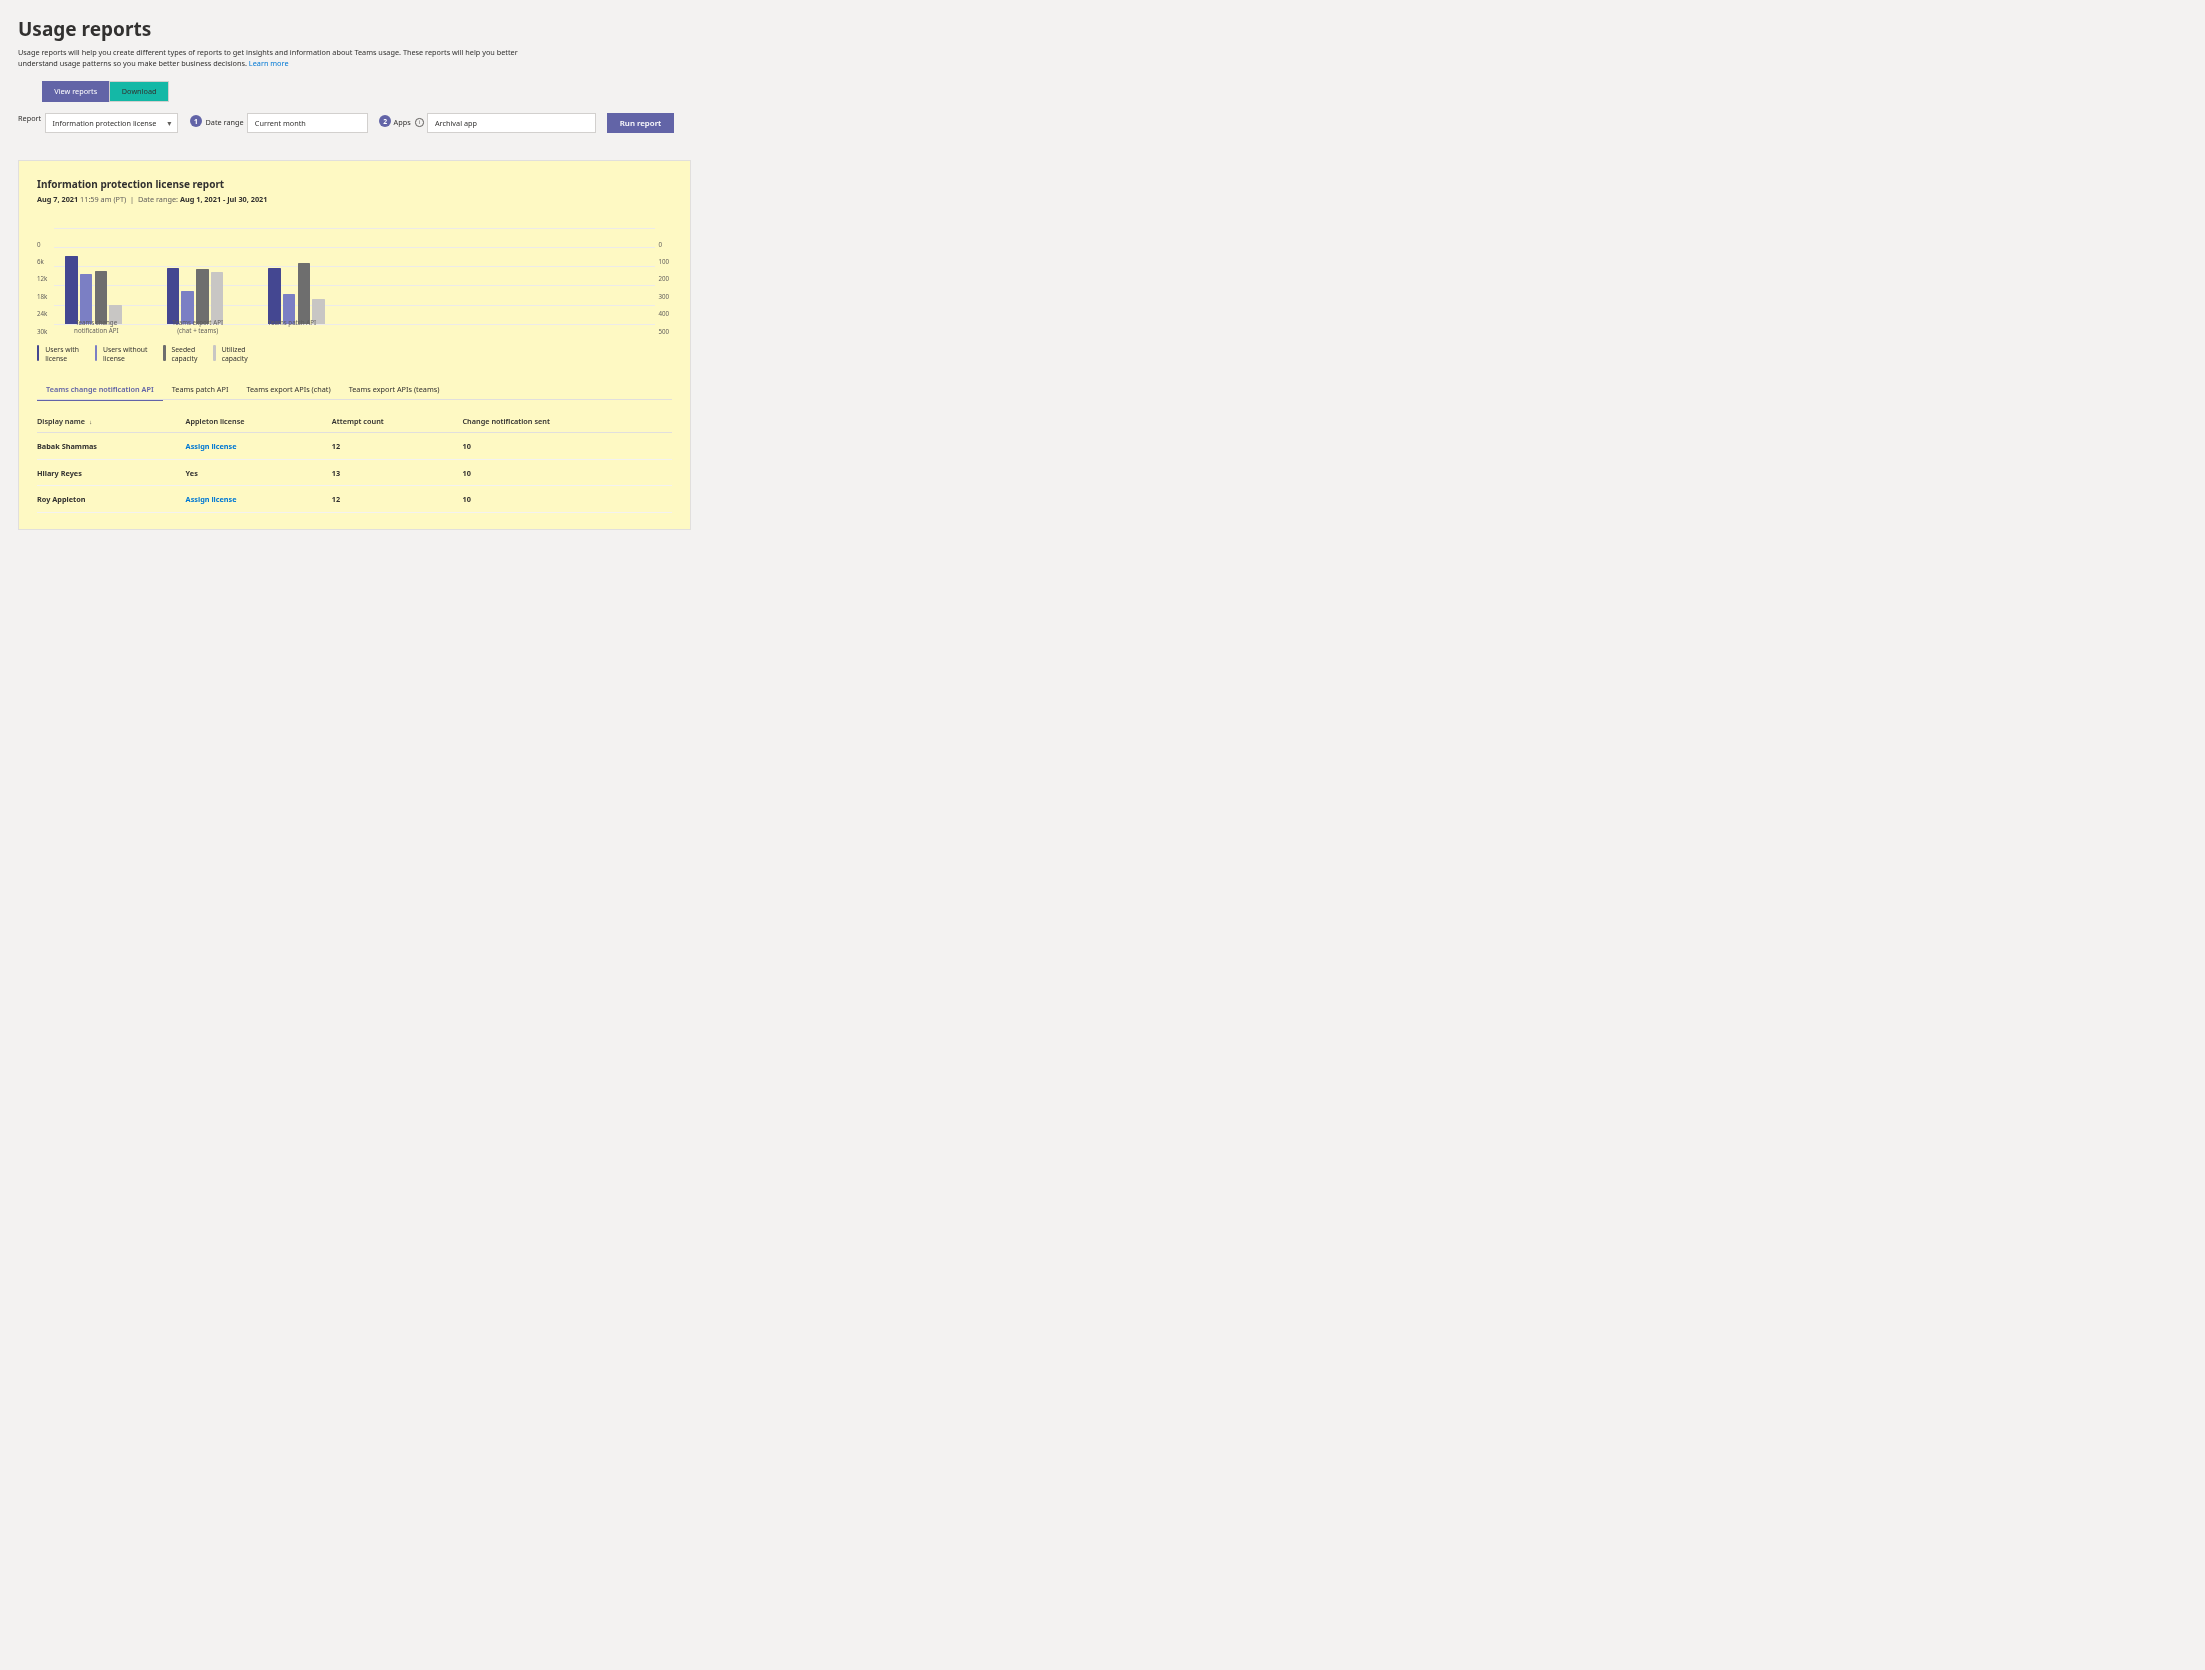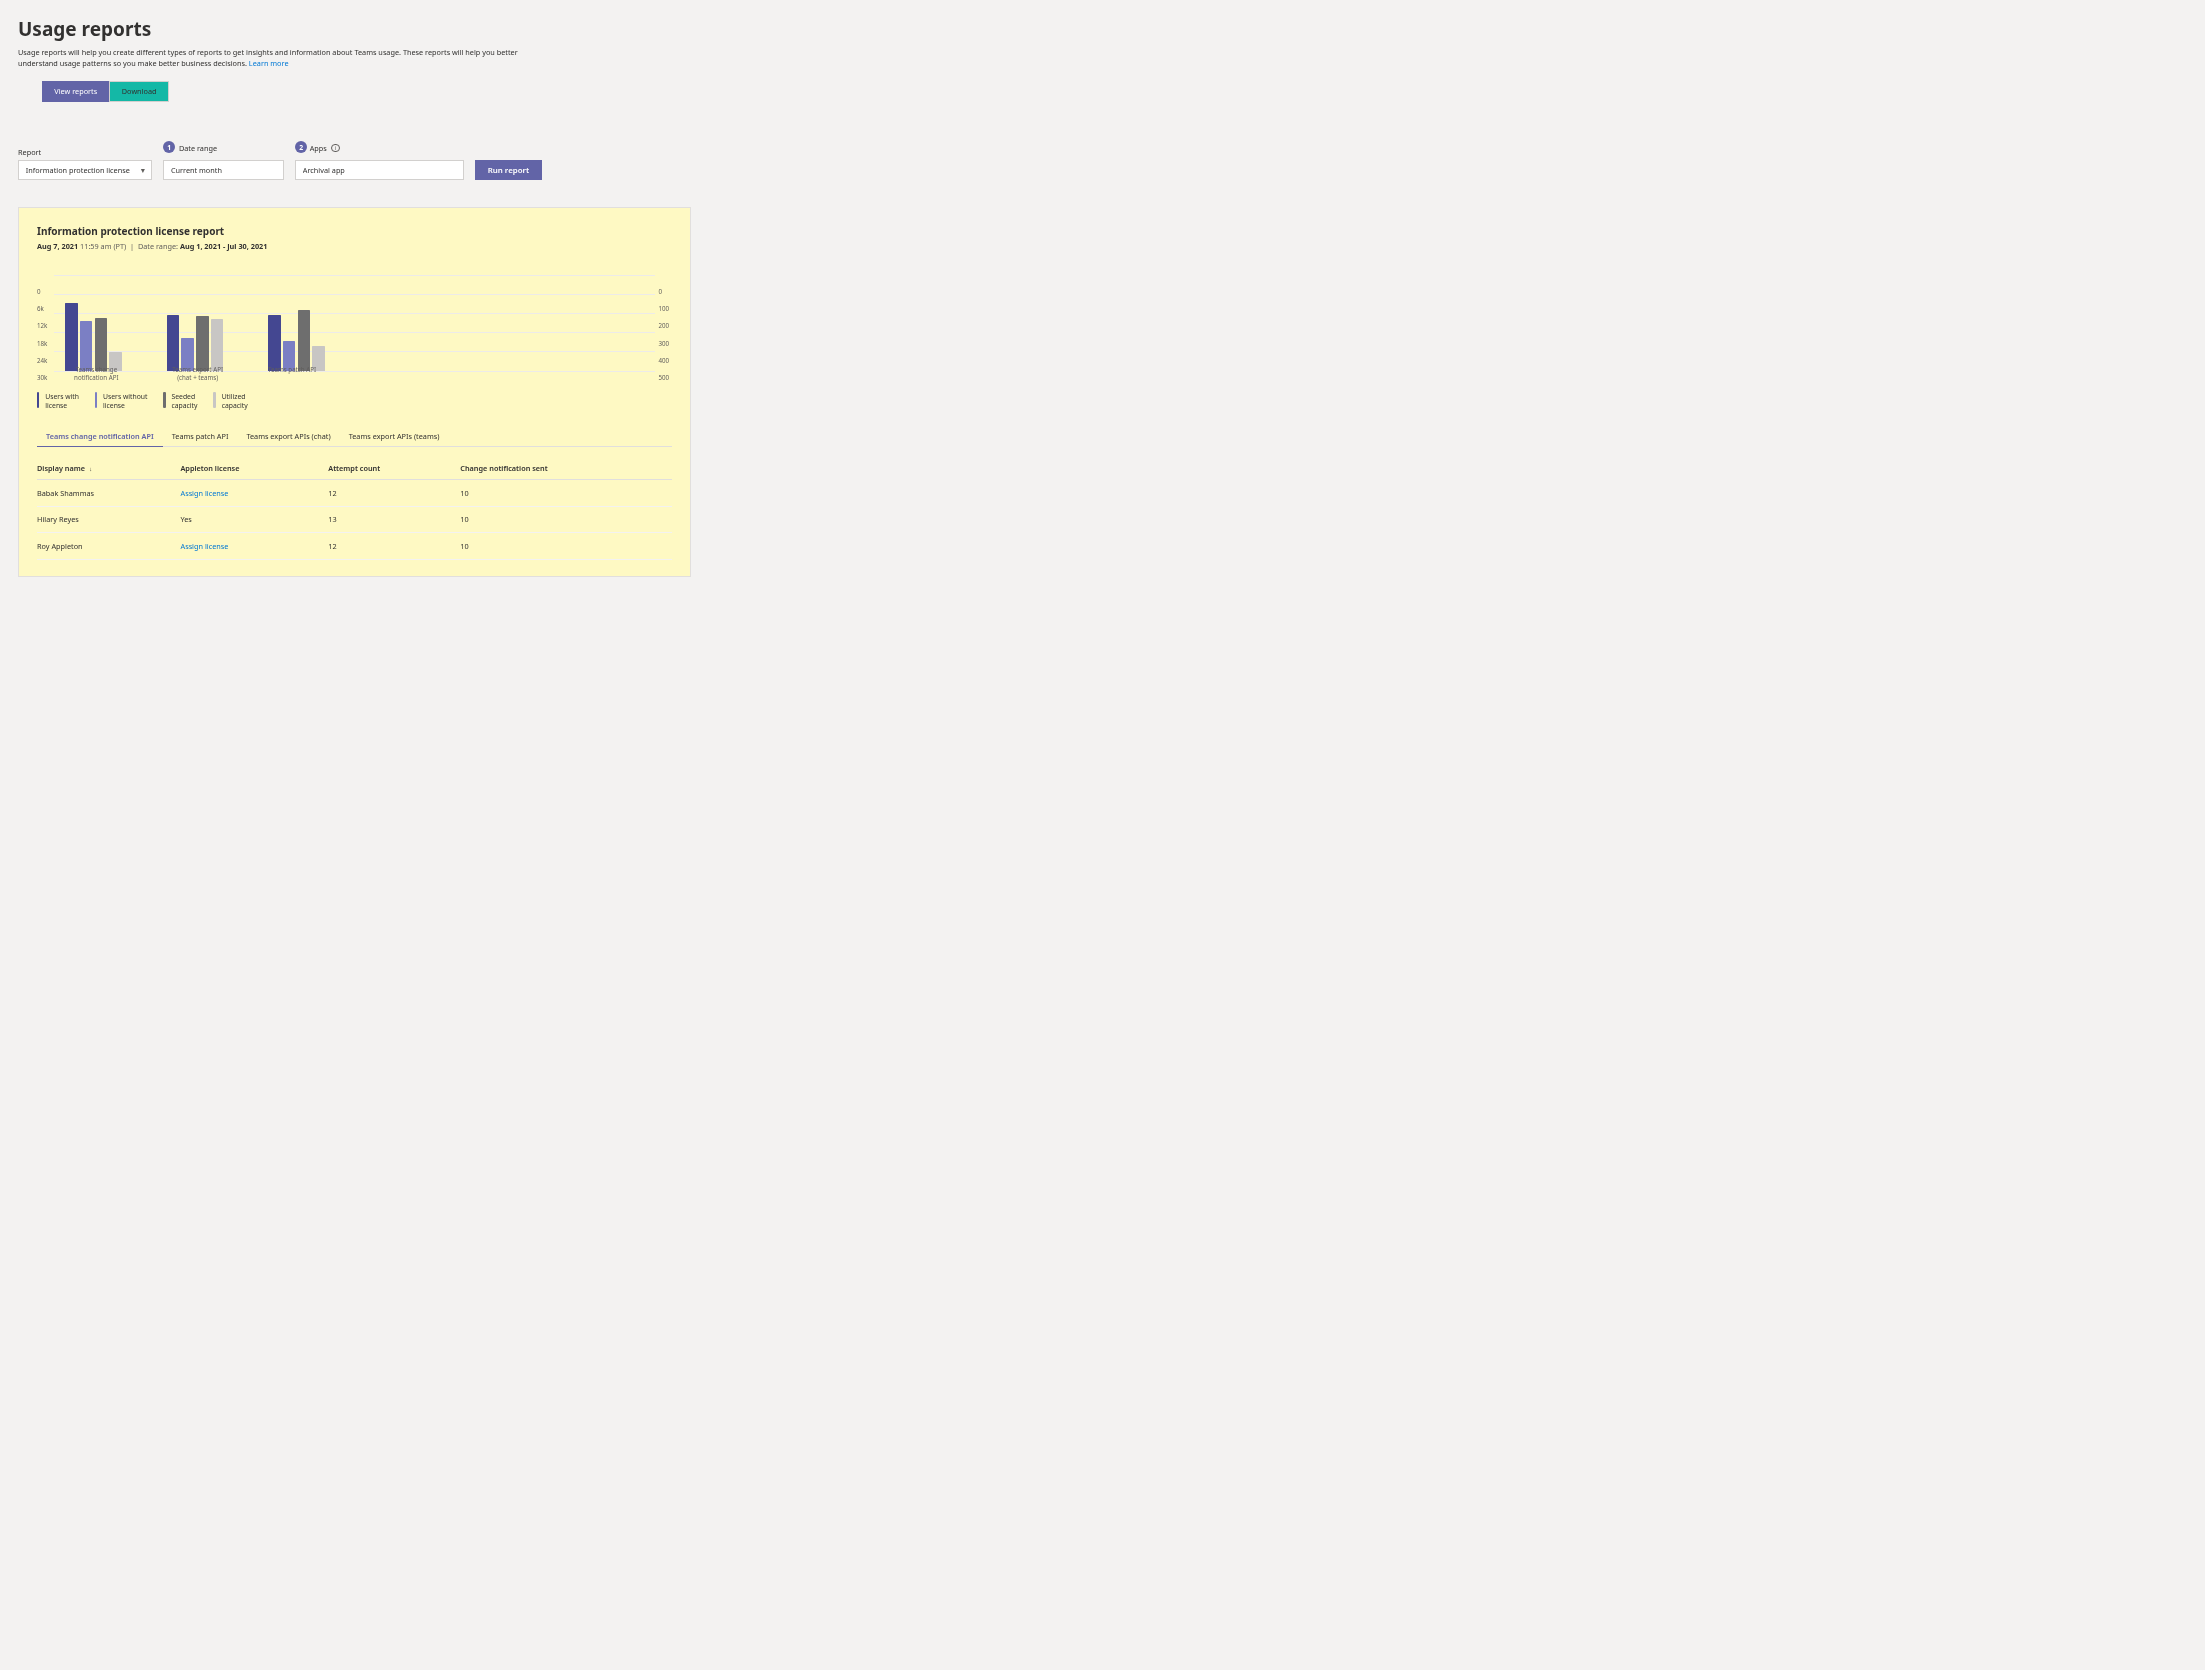--- a/index.html
+++ b/index.html
@@ -57,23 +57,22 @@
       padding: 11.3px 0 13.5px 0;
     }
     .controls-row {
       display: flex;
       align-items: flex-end;
       gap: 11.3px;
       flex-wrap: wrap;
     }
     .control-group {
       display: flex;
-      flex-direction: column;
+      flex-direction: row;
       gap: 3.4px;
-      margin-top: 28px;
     }
     .control-label {
       font-size: 7.3px;
       color: #323130;
     }
     .step-badge {
       display: inline-flex;
       align-items: center;
       justify-content: center;
       width: 12.4px;
@@ -251,20 +250,21 @@
       font-weight: 600;
       color: #323130;
       padding: 4.5px 6.8px 5.6px 0;
       border-bottom: 0.6px solid #e1dfdd;
     }
     .data-table td {
       padding: 7.9px 6.8px 7.9px 0;
       font-size: 7.3px;
       border-bottom: 0.6px solid #f3f2f1;
       color: #323130;
+      font-weight: bold;
     }
     .assign-link {
       color: #0078d4;
       text-decoration: none;
     }
     .sort-icon {
       font-size: 5.6px;
       margin-left: 2.3px;
     }
     .grid-line {

